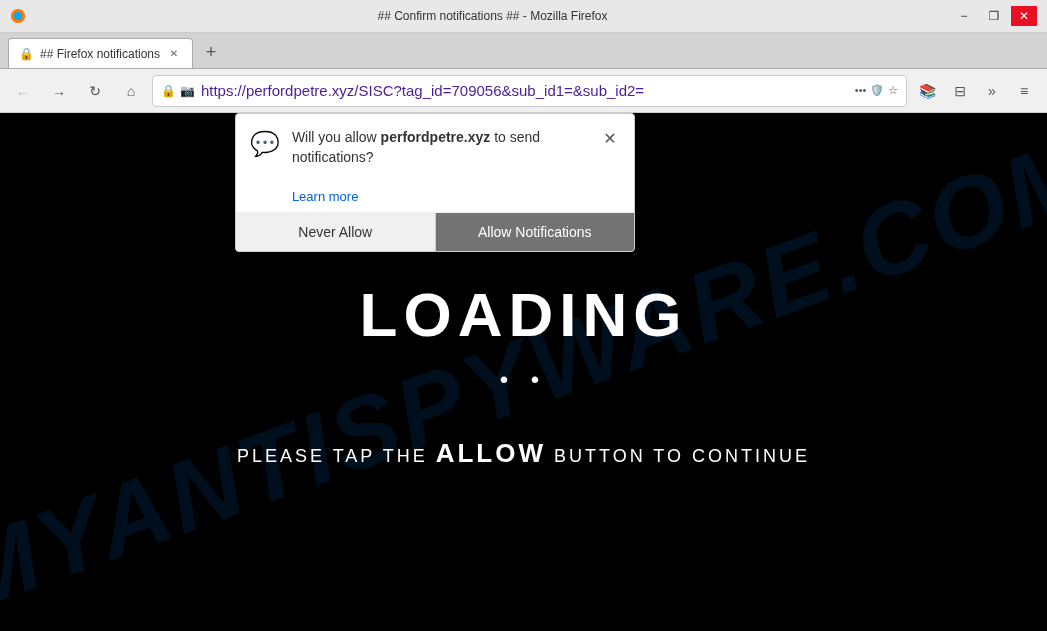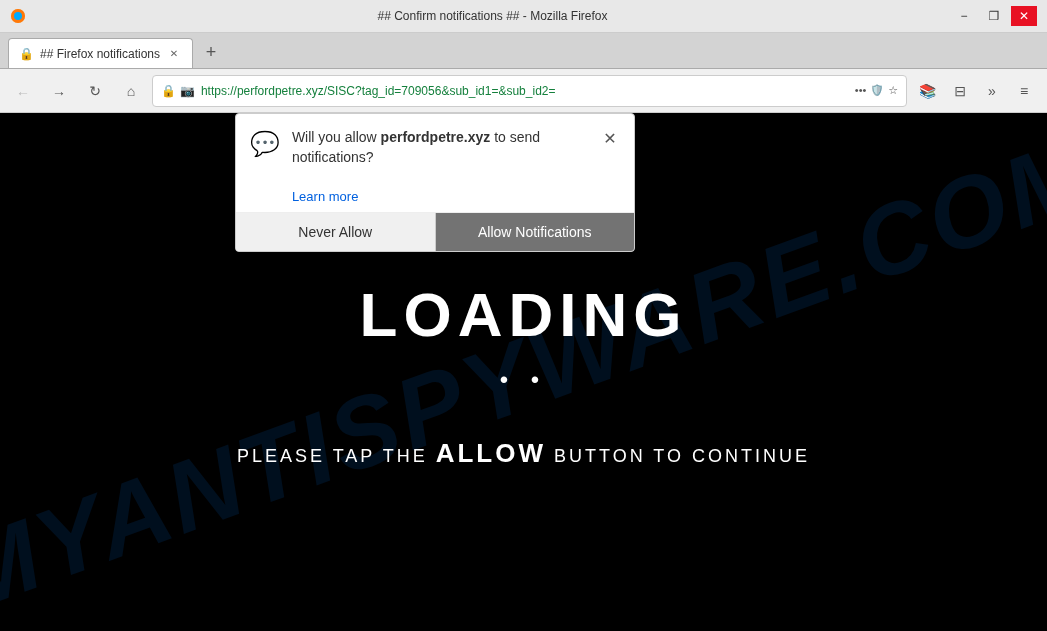--- a/index.html
+++ b/index.html
@@ -155,22 +155,22 @@
       display: flex;
       align-items: center;
       gap: 4px;
     }
     .address-icon {
       font-size: 12px;
       color: #555;
     }
     .address-url {
       flex: 1;
-      font-size: 12px;
-      color: #15803d;
+      font-size: 15px;
+      color: #4c1d95;
       white-space: nowrap;
       overflow: hidden;
       text-overflow: ellipsis;
     }
     .address-actions {
       display: flex;
       gap: 4px;
     }
     .address-action-btn {
       font-size: 11px;

